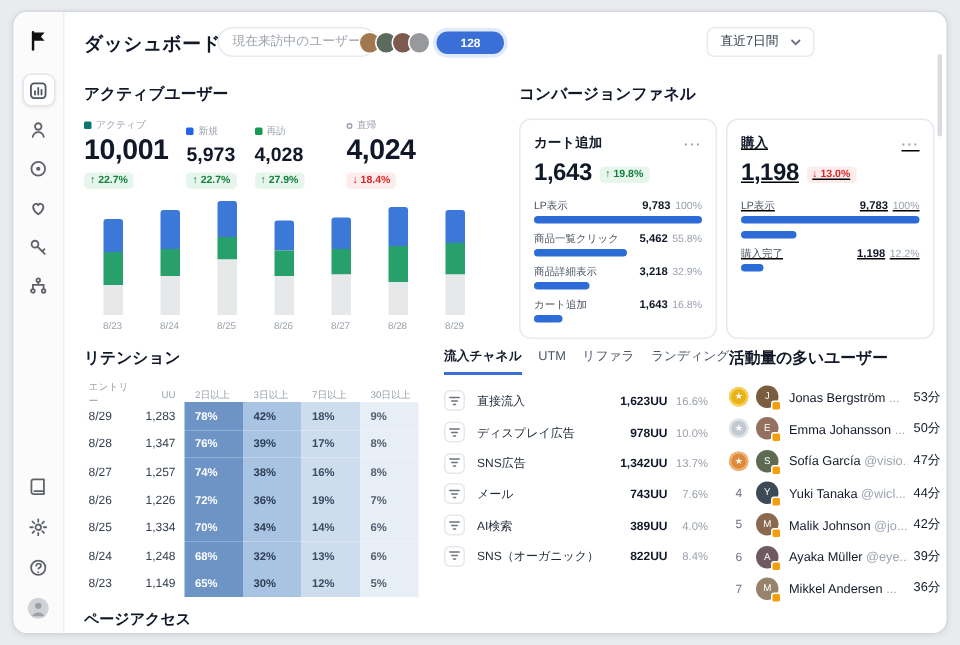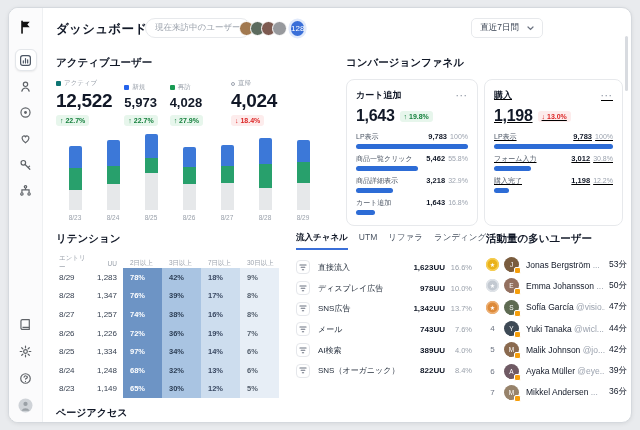--- a/index.html
+++ b/index.html
@@ -16,22 +16,22 @@
   .side-item.active{background:#fff;border:1px solid #e3e6ea;border-radius:6px;box-shadow:0 1px 2px rgba(0,0,0,.07);}
   #side-bottom{margin-top:auto;margin-bottom:6px;display:flex;flex-direction:column;gap:5px;align-items:center;}
   .icon{display:inline-flex;align-items:center;justify-content:center;line-height:0;}
   
   #header{position:absolute;left:34px;top:0;right:0;height:42px;}
   #title{position:absolute;left:13px;top:13px;font-size:12.5px;font-weight:bold;color:#111827;letter-spacing:.3px;}
   #visitors{position:absolute;left:102px;top:10px;height:20px;border:1px solid #e7e9ec;border-radius:10px;
     display:flex;align-items:center;padding:0 9px;font-size:8.5px;color:#9aa1ab;background:#fff;}
   #havatars{position:absolute;left:200px;top:13px;display:flex;}
   .hav{width:15px;height:15px;border-radius:50%;border:1.5px solid #fff;margin-left:-4px;}
-  #vcount{position:absolute;left:248px;top:13px;background:#3a6fd8;color:#fff;font-size:8px;font-weight:normal;
-    border-radius:9px;padding:3px 0;box-shadow:0 0 0 2.5px #e1eafb;}
+  #vcount{position:absolute;left:248px;top:13px;background:#3a6fd8;color:#fff;font-size:8px;font-weight:bold;
+    border-radius:9px;padding:3px 16px;box-shadow:0 0 0 2.5px #e1eafb;}
   #range{position:absolute;right:88px;top:10px;height:20px;border:1px solid #e7e9ec;border-radius:5px;
     display:flex;align-items:center;gap:8px;padding:0 8px;font-size:8.5px;color:#374151;background:#fff;}
   #filterbtn{position:absolute;right:14px;top:10px;height:20px;display:flex;align-items:center;gap:5px;
     font-size:9.5px;font-weight:bold;color:#111827;}
   #scrollthumb{position:absolute;right:3px;top:28px;width:3px;height:55px;background:#d8dbe0;border-radius:2px;}
   
   .sec-title{font-size:10.5px;font-weight:bold;color:#111827;}
   #sec-active{position:absolute;left:47px;top:48px;width:276px;}
   #metrics{display:flex;align-items:flex-end;margin-top:9px;}
   .metric{display:flex;flex-direction:column;}
@@ -242,21 +242,21 @@
   <div id="scrollthumb"></div>
 
   <div id="sec-active">
     <div class="sec-title">アクティブユーザー</div>
     <div id="metrics">
         <div class="metric m0">
           <div class="mlabel">
             <span class="marker" style="background: rgb(14, 117, 115);"></span>
             <span>アクティブ</span>
           </div>
-          <div class="mval big">12,522</div>
+          <div class="mval big">10,001</div>
           <div class="chg up"><span>↑ </span><span>22.7%</span></div>
         </div>
         <div class="metric m1">
           <div class="mlabel">
             <span class="marker" style="background: rgb(37, 99, 235);"></span>
             <span>新規</span>
           </div>
           <div class="mval">5,973</div>
           <div class="chg up"><span>↑ </span><span>22.7%</span></div>
         </div>
@@ -401,25 +401,20 @@
           <div class="fsteps">
             <div class="fstep">
               <div class="frow">
                 <span class="flabel">LP表示</span>
                 <span class="fv">9,783</span>
                 <span class="fp">100%</span>
               </div>
               <div class="fbar" style="width: 100%; background: rgb(45, 108, 214);"></div>
             </div>
             <div class="fstep">
-              <div class="frow">
-                <span class="flabel">フォーム入力</span>
-                <span class="fv">3,012</span>
-                <span class="fp">30.8%</span>
-              </div>
               <div class="fbar" style="width: 30.8%; background: rgb(45, 108, 214);"></div>
             </div>
             <div class="fstep">
               <div class="frow">
                 <span class="flabel">購入完了</span>
                 <span class="fv">1,198</span>
                 <span class="fp">12.2%</span>
               </div>
               <div class="fbar" style="width: 12.2%; background: rgb(45, 108, 214);"></div>
             </div>
@@ -467,21 +462,21 @@
           <div class="rdate">8/26</div>
           <div class="ruu">1,226</div>
           <div class="rcell" style="background: rgb(109, 148, 197); color: rgb(255, 255, 255);">72%</div>
           <div class="rcell" style="background: rgb(169, 196, 226); color: rgb(44, 62, 85);">36%</div>
           <div class="rcell" style="background: rgb(205, 221, 238); color: rgb(59, 74, 99);">19%</div>
           <div class="rcell" style="background: rgb(231, 238, 246); color: rgb(85, 96, 110);">7%</div>
         </div>
         <div class="rrow">
           <div class="rdate">8/25</div>
           <div class="ruu">1,334</div>
-          <div class="rcell" style="background: rgb(109, 148, 197); color: rgb(255, 255, 255);">97%</div>
+          <div class="rcell" style="background: rgb(109, 148, 197); color: rgb(255, 255, 255);">70%</div>
           <div class="rcell" style="background: rgb(169, 196, 226); color: rgb(44, 62, 85);">34%</div>
           <div class="rcell" style="background: rgb(205, 221, 238); color: rgb(59, 74, 99);">14%</div>
           <div class="rcell" style="background: rgb(231, 238, 246); color: rgb(85, 96, 110);">6%</div>
         </div>
         <div class="rrow">
           <div class="rdate">8/24</div>
           <div class="ruu">1,248</div>
           <div class="rcell" style="background: rgb(109, 148, 197); color: rgb(255, 255, 255);">68%</div>
           <div class="rcell" style="background: rgb(169, 196, 226); color: rgb(44, 62, 85);">32%</div>
           <div class="rcell" style="background: rgb(205, 221, 238); color: rgb(59, 74, 99);">13%</div>

